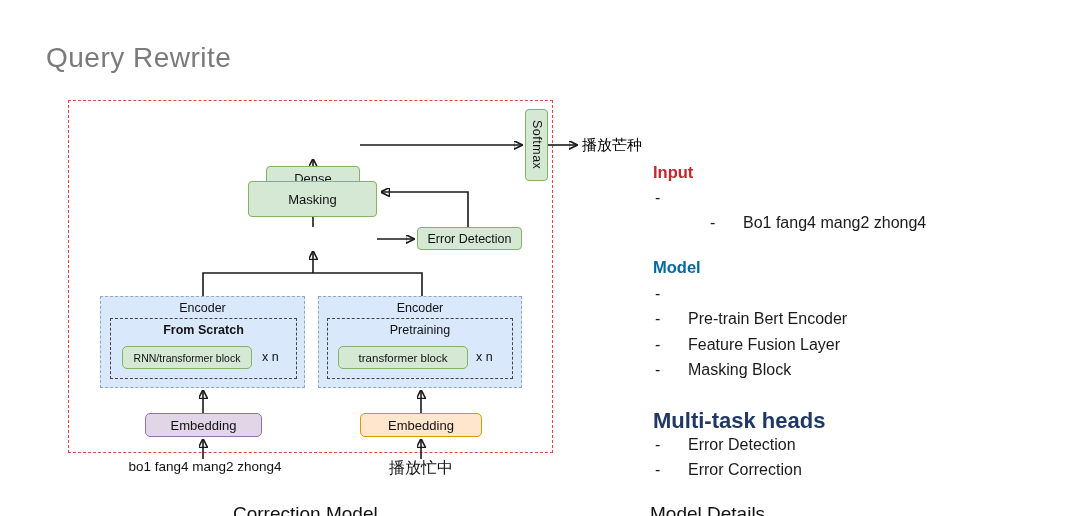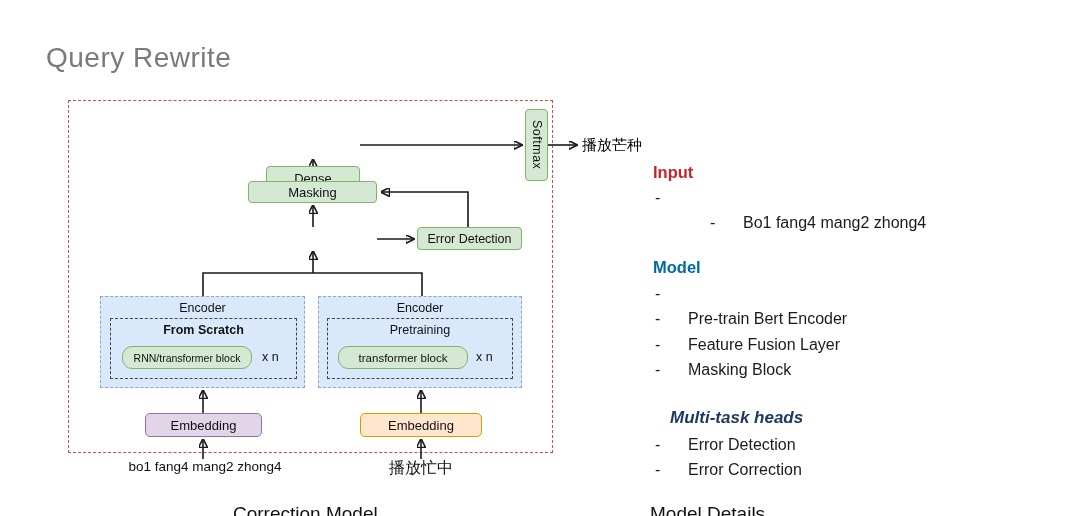--- a/index.html
+++ b/index.html
@@ -16,21 +16,21 @@
   
   #red-frame {
     left:68px; top:100px; width:485px; height:353px;
     border:1.6px dashed #e04646;
   }
   .gbox {
     background:#d5e8d4; border:1.3px solid #82b366; border-radius:4px;
     display:flex; align-items:center; justify-content:center;
     font-size:13px; color:#111;
   }
-  .gbox-sm { font-size:10.5px; border-radius:10px; }
+  .gbox-sm { font-size:10.5px; border-radius:5px; }
   #softmax-box {
     left:525px; top:109px; width:23px; height:72px;
   }
   #softmax-box span {
     writing-mode:vertical-rl; font-size:12.5px; letter-spacing:0.5px;
   }
   .encoder {
     background:#dae8fc; border:1px dashed #8ea8c4;
   }
   .enc-label { font-size:12.5px; color:#111; text-align:center; }
@@ -89,21 +89,21 @@
     <line x1="421" y1="413" x2="421" y2="391" marker-end="url(#ah)"></line>
 
     <line x1="203" y1="459" x2="203" y2="440" marker-end="url(#ah)"></line>
     <line x1="421" y1="459" x2="421" y2="440" marker-end="url(#ah)"></line>
   </svg>
 
   <div class="abs gbox" style="left:266px;top:134px;width:94px;height:24px;margin-top:32px;">
       <span>Dense</span>
     </div>
 
-  <div class="abs gbox" style="left:248px;top:181px;width:129px;height:22px;">
+  <div class="abs gbox" style="left:248px;top:181px;width:129px;height:36px;">
       <span>Masking</span>
     </div>
 
 
   <div class="abs gbox" style="left:417px;top:227px;width:105px;height:23px;font-size:12.5px;">
       <span>Error Detection</span>
     </div>
 
   <div id="softmax-box" class="abs gbox">
     <span>Softmax</span>
@@ -158,21 +158,21 @@
   </div>
   <div class="abs p-item" style="left:655px;top:336px;">
     <span class="dash">-</span>
     <span>Feature Fusion Layer</span>
   </div>
   <div class="abs p-item" style="left:655px;top:361px;">
     <span class="dash">-</span>
     <span>Masking Block</span>
   </div>
 
-  <div class="abs p-head navy" style="left:670px;top:408px;font-size:17px;font-style:italic;">Multi-task heads</div>
+  <div class="abs p-head navy" style="left:653px;top:408px;font-size:22px;">Multi-task heads</div>
   <div class="abs p-item" style="left:655px;top:436px;">
     <span class="dash">-</span>
     <span>Error Detection</span>
   </div>
   <div class="abs p-item" style="left:655px;top:461px;">
     <span class="dash">-</span>
     <span>Error Correction</span>
   </div>
 
   <div class="abs caption" style="left:650px;top:503px;">Model Details</div>

